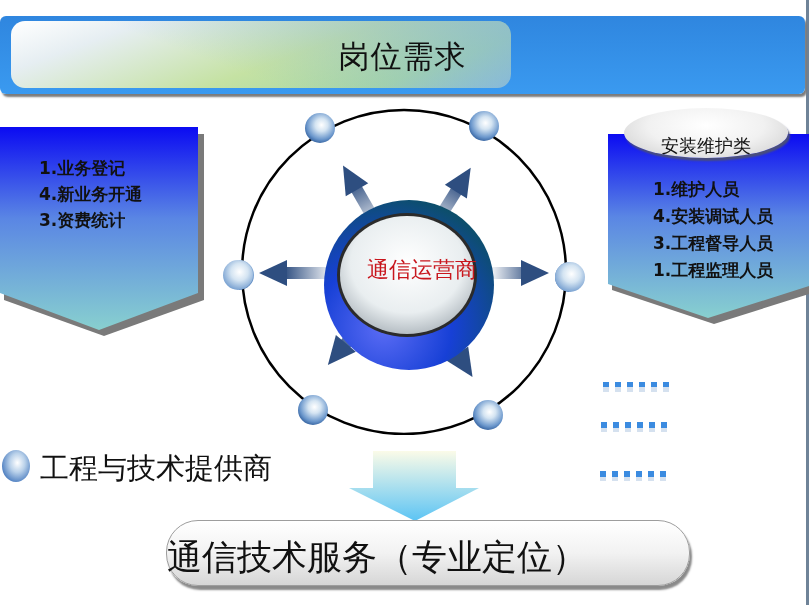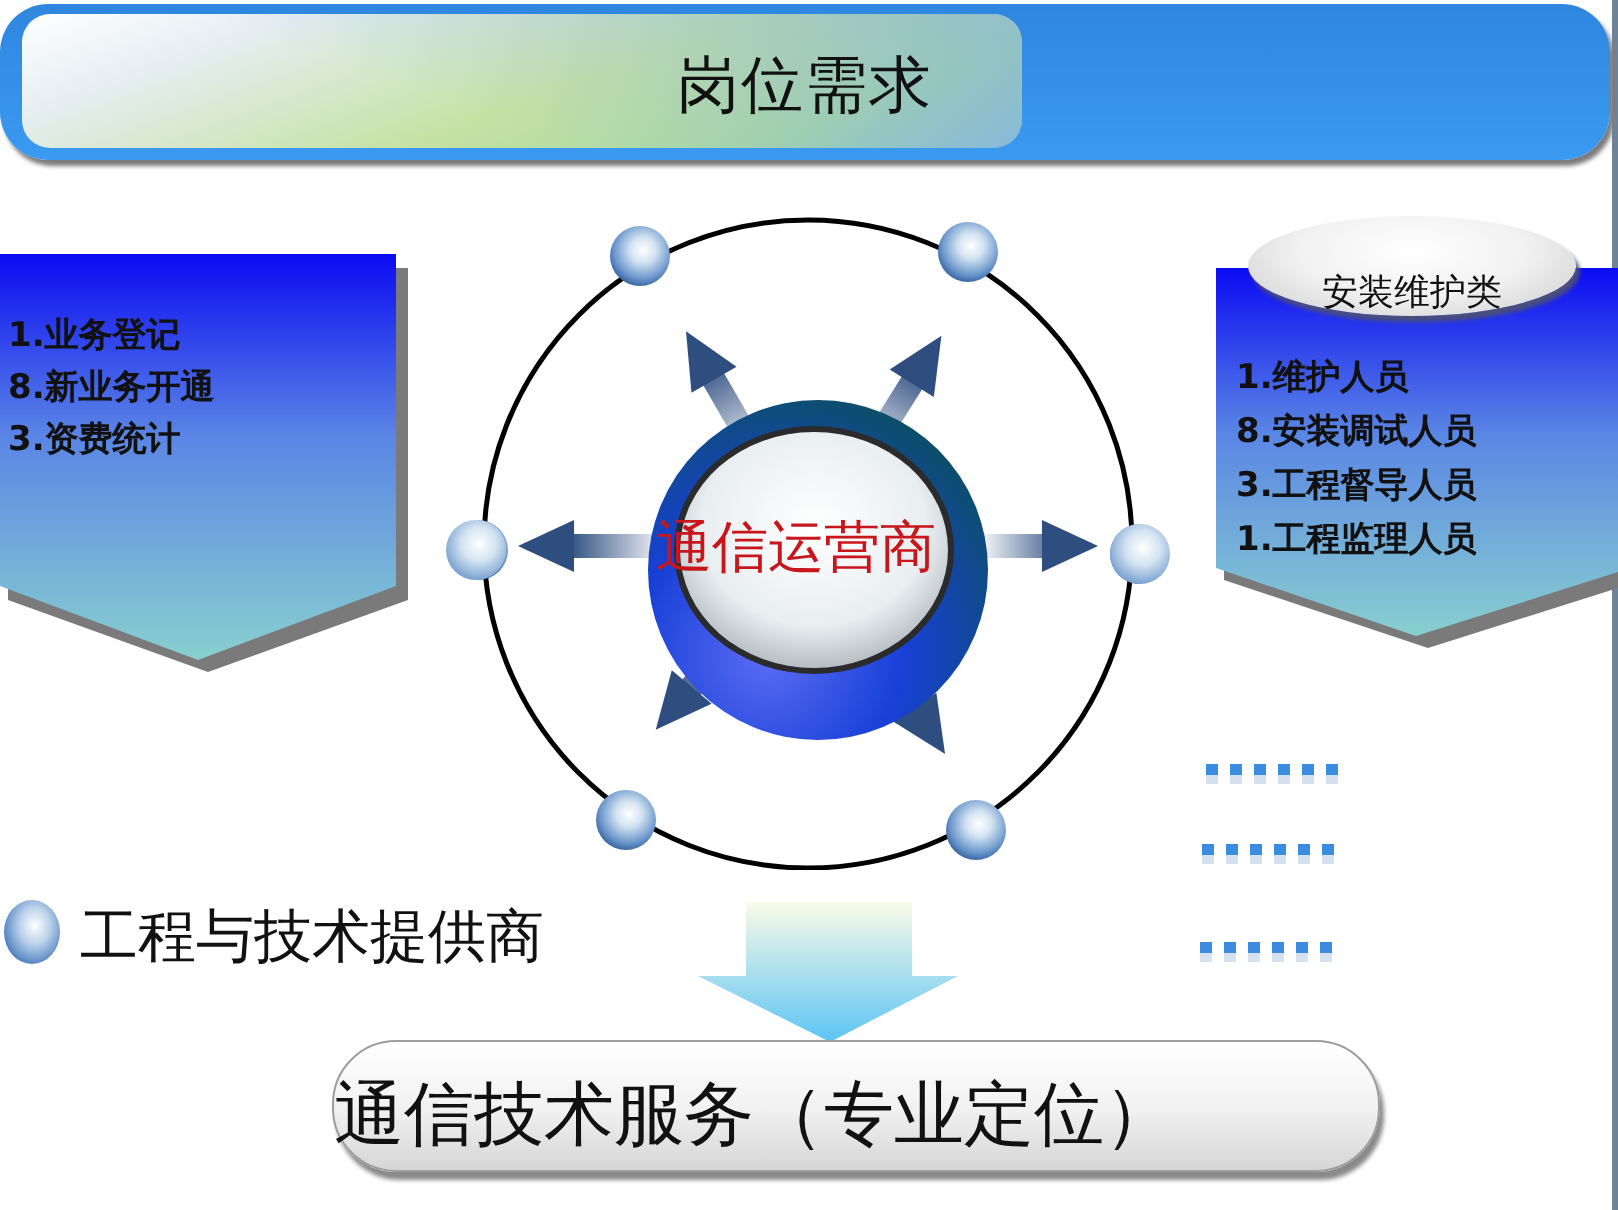--- a/index.html
+++ b/index.html
@@ -1,37 +1,37 @@
 <!DOCTYPE html>
 <html><head>
 <meta charset="utf-8">
 <style>
   html, body { margin:0; padding:0; }
   body { width:809px; height:605px; position:relative; overflow:hidden; background:#ffffff;
          font-family:"DejaVu Sans", sans-serif; }
   .right-edge { position:absolute; right:0; top:0; width:3px; height:605px; background:#6f8398; }
   
-  .banner { position:absolute; left:0; top:2px; width:805px; height:78px; border-radius:24px;
+  .banner { position:absolute; left:0; top:16px; width:805px; height:78px; border-radius:6px;
             background:linear-gradient(180deg,#2f86df,#3a9af0); box-shadow:2px 3px 2px #7c7c7c; }
   .banner-inner { position:absolute; left:11px; top:5px; width:500px; right:14px; height:67px; border-radius:14px;
             background:linear-gradient(160deg,#ffffff 0%,#e6eef2 20%,#c5e2a3 55%,#a8d7a6 80%,#8ec0d6 100%); }
   .banner-inner::after { content:""; position:absolute; inset:0; border-radius:14px;
             background:linear-gradient(20deg, rgba(255,255,255,0) 40%, rgba(120,170,230,0.55) 100%); }
   .banner-title { position:absolute; left:0; right:0; top:20px; text-align:center; font-size:31px;
             color:#111; z-index:2; font-family:"DejaVu Sans", sans-serif; letter-spacing:1px; }
   
   .panel { position:absolute; }
   .panel svg { position:absolute; left:0; top:0; }
   .pill { position:absolute; border-radius:50%; background:radial-gradient(ellipse at 50% 35%,#ffffff 0%,#f1f1f1 50%,#c9c9c9 100%);
           box-shadow:2px 3px 2px #4a4f7a; text-align:center; color:#111; }
   .list { position:absolute; font-weight:bold; color:#111; font-size:17px; line-height:26px; }
-  .list div { white-space:nowrap; }
+  .list div { white-space:nowrap;margin-left:35px; }
   
   .orbit { position:absolute; left:239px; top:105px; width:330px; height:330px; }
-  .center-label { position:absolute; left:308px; top:255px; width:180px; text-align:center; font-size:28px;
+  .center-label { position:absolute; left:332px; top:255px; width:180px; text-align:center; font-size:22px;
           color:#c8161d; font-family:"DejaVu Serif", serif; }
   
   .bullet { position:absolute; left:2px; top:450px; width:28px; height:32px; border-radius:50%;
           background:radial-gradient(ellipse at 55% 40%,#ffffff 0%,#b9d1ea 35%,#4d7ec0 75%,#2e5a99 100%); }
   .provider { position:absolute; left:40px; top:449px; font-size:29px; color:#111; white-space:nowrap; }
   
   .down-arrow { position:absolute; left:349px; top:451px; }
   
   .service { position:absolute; left:166px; top:520px; width:522px; height:64px; border-radius:32px;
           background:linear-gradient(180deg,#ffffff 0%,#f2f2f2 50%,#d6d6d6 100%);
@@ -57,21 +57,21 @@
         <stop offset="0" stop-color="#0b0bf2"></stop>
         <stop offset="0.45" stop-color="#5a86e4"></stop>
         <stop offset="1" stop-color="#88d0cf"></stop>
       </linearGradient>
     </defs>
     <polygon points="4,34 204,34 204,200 104,236 4,200" fill="#7a7a7a"></polygon>
     <polygon points="0,27 198,27 198,193 99,230 0,193" fill="url(#pg1)"></polygon>
   </svg>
   <div class="list" style="left:4px;top:55px;">
     <div>1.业务登记</div>
-    <div>8.新业务开通</div>
+    <div>4.新业务开通</div>
     <div>3.资费统计</div>
   </div>
 </div>
 
 <div class="panel" style="left:604px;top:104px;width:205px;height:220px;">
   <svg width="205" height="220">
     <defs>
       <linearGradient id="pg2" x1="0" y1="0" x2="0" y2="1">
         <stop offset="0" stop-color="#0b0bf2"></stop>
         <stop offset="0.45" stop-color="#5a86e4"></stop>
@@ -79,21 +79,21 @@
       </linearGradient>
     </defs>
     <polygon points="8,36 205,36 205,190 110,220 8,186" fill="#7a7a7a"></polygon>
     <polygon points="4,30 205,30 205,182 104,214 4,180" fill="url(#pg2)"></polygon>
   </svg>
   <div class="pill" style="left:20px;top:4px;width:164px;height:50px;">
     <span style="position:relative;top:26px;font-size:18px;">安装维护类</span>
   </div>
   <div class="list" style="left:14px;top:72px;line-height:27px;">
     <div>1.维护人员</div>
-    <div>8.安装调试人员</div>
+    <div>4.安装调试人员</div>
     <div>3.工程督导人员</div>
     <div>1.工程监理人员</div>
   </div>
 </div>
 
 <svg class="orbit" width="330" height="330" viewBox="0 0 330 330">
   <defs>
     <radialGradient id="sph" cx="0.55" cy="0.4" r="0.6">
       <stop offset="0" stop-color="#ffffff"></stop>
       <stop offset="0.35" stop-color="#d4e4f2"></stop>

